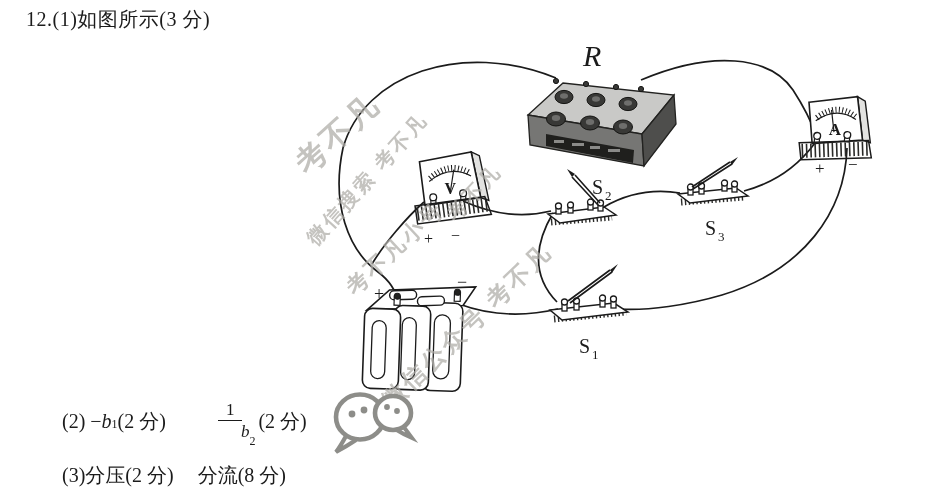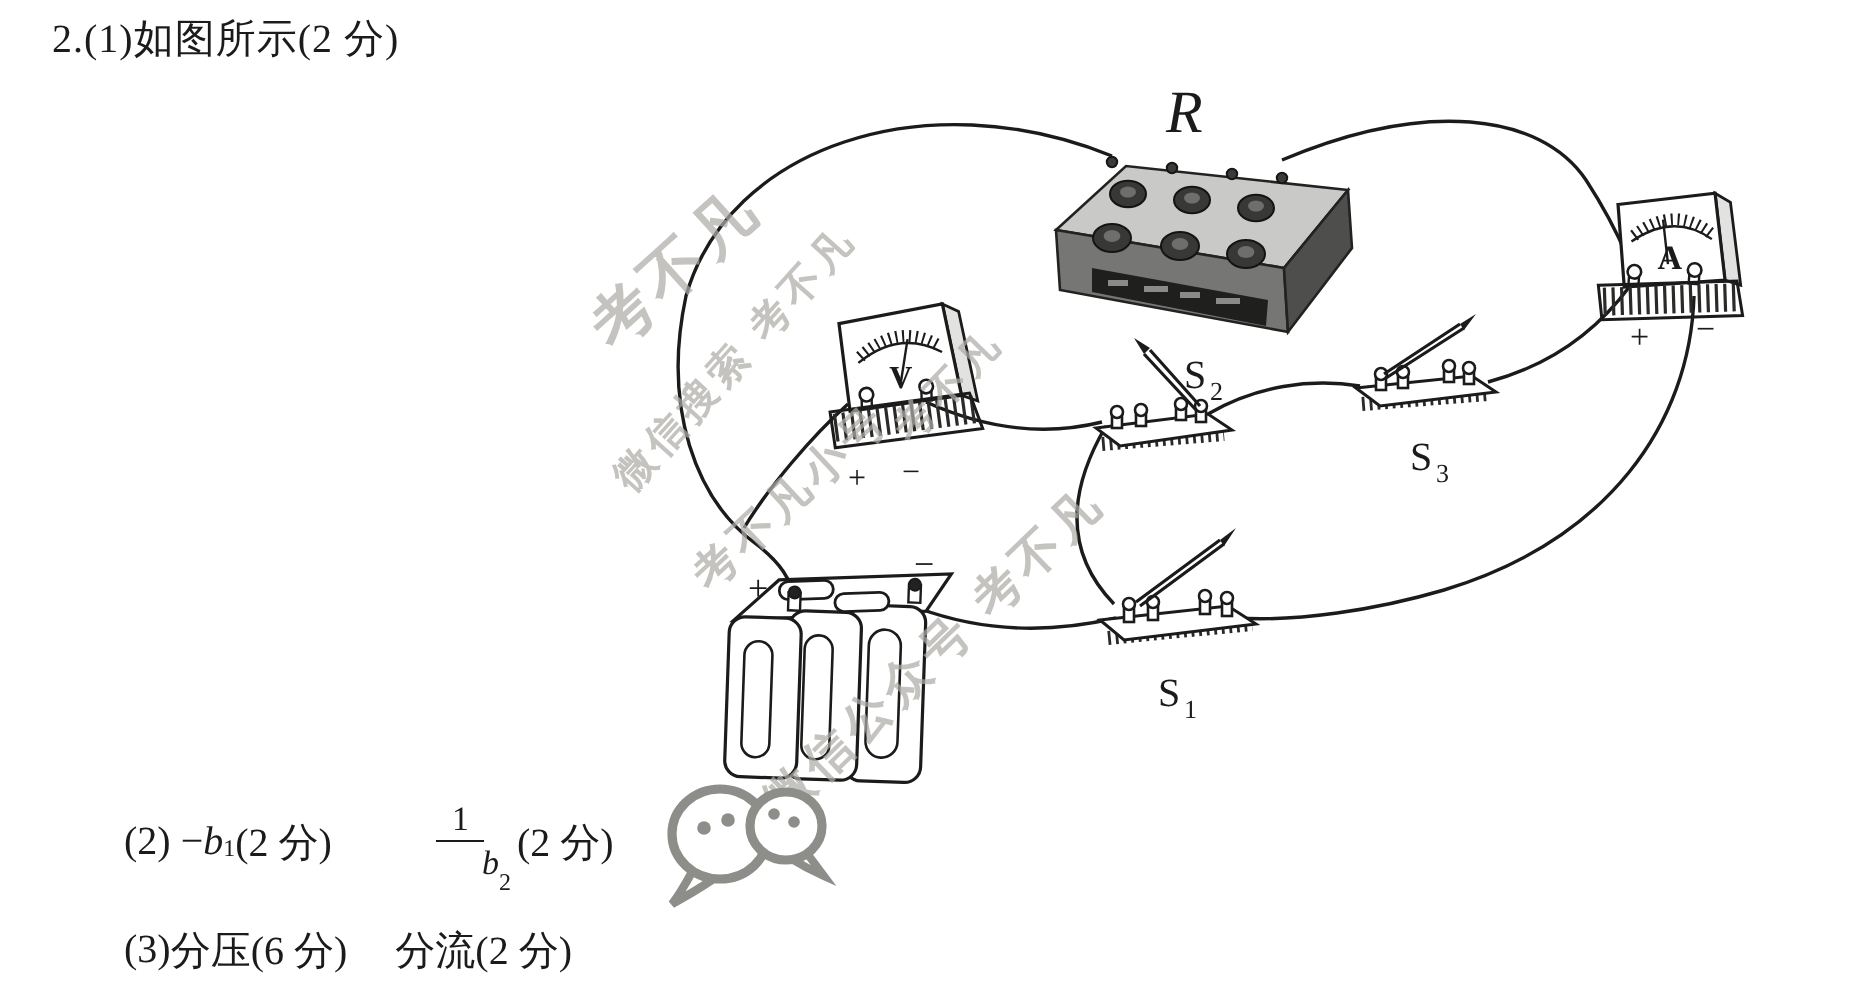--- a/index.html
+++ b/index.html
@@ -43,21 +43,21 @@
   
   .diagram{position:absolute;left:0;top:0;}
   .wechat{position:absolute;left:330px;top:383px;}
   svg text{font-family:"Liberation Serif",serif;fill:#1b1b1b;}
 </style>
 </head>
 <body>
 
 <div class="page">
 
-  <div class="title-line">2.(1)如图所示(2 分)</div>
+  <div class="title-line">12.(1)如图所示(3 分)</div>
 
   <svg class="diagram" width="937" height="400" viewBox="0 0 937 400">
 
     <g stroke="#1b1b1b" stroke-width="1.7" fill="none">
       <path d="M556,78 C462,40 364,74 343,148 C331,204 348,250 378,272 C390,281 396,290 398,302"></path>
       <path d="M424,202 C406,218 384,244 372,264"></path>
       <path d="M641,80 C712,50 770,56 793,90 C806,110 813,126 817,137"></path>
       <path d="M463,201 C494,215 523,218 551,211"></path>
       <path d="M604,207 C628,193 655,189 680,193"></path>
       <path d="M744,191 C774,183 798,166 815,143"></path>
@@ -233,23 +233,23 @@
       <span class="frac">
         <span class="num">1</span>
         <span class="bar"></span>
         <span class="den"><i class="var">b</i><sub class="idx">2</sub></span>
       </span>
       <span>(2 分)</span>
   </div>
 
   <div class="answer-line line3">
     <span>(3)</span>
-      <span>分压(6 分)</span>
+      <span>分压(2 分)</span>
       <span class="gap-md"></span>
-      <span>分流(2 分)</span>
+      <span>分流(8 分)</span>
   </div>
 
   <svg class="wechat" width="92" height="76" viewBox="0 0 92 76">
     <g stroke="#8d8d89" fill="#ffffff" stroke-width="4.6">
       <ellipse cx="30" cy="34" rx="24" ry="22.5"></ellipse>
       <path d="M16,53 Q10,64 6,69 Q17,63 26,57" fill="none" stroke-width="4.2"></path>
       <ellipse cx="63" cy="30" rx="18" ry="17"></ellipse>
       <path d="M73,43 Q79,51 82,55 Q73,51 65,46" fill="none" stroke-width="4"></path>
     </g>
     <g fill="#8d8d89" stroke="none">

